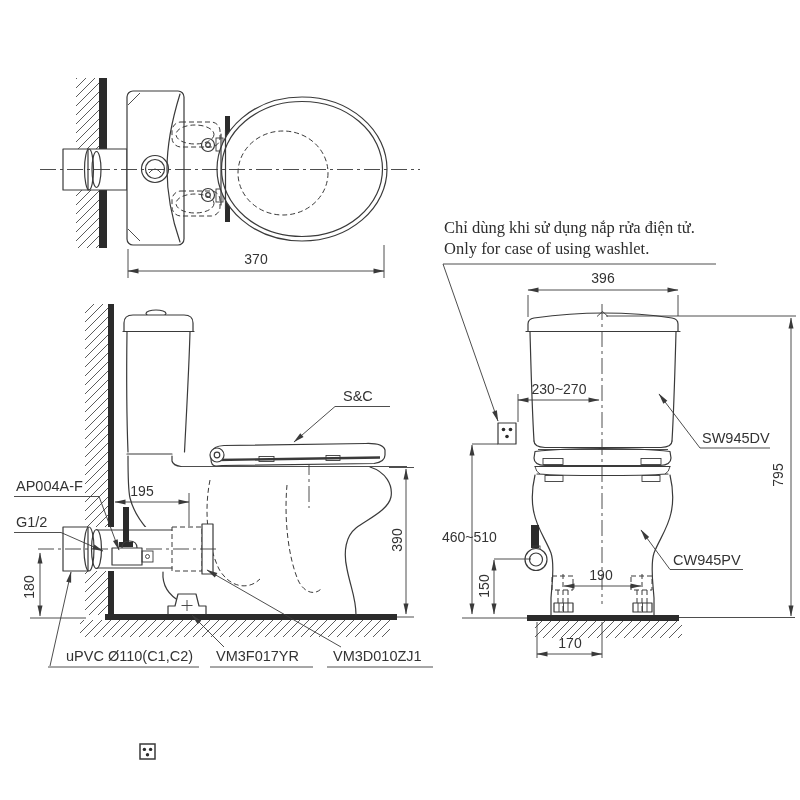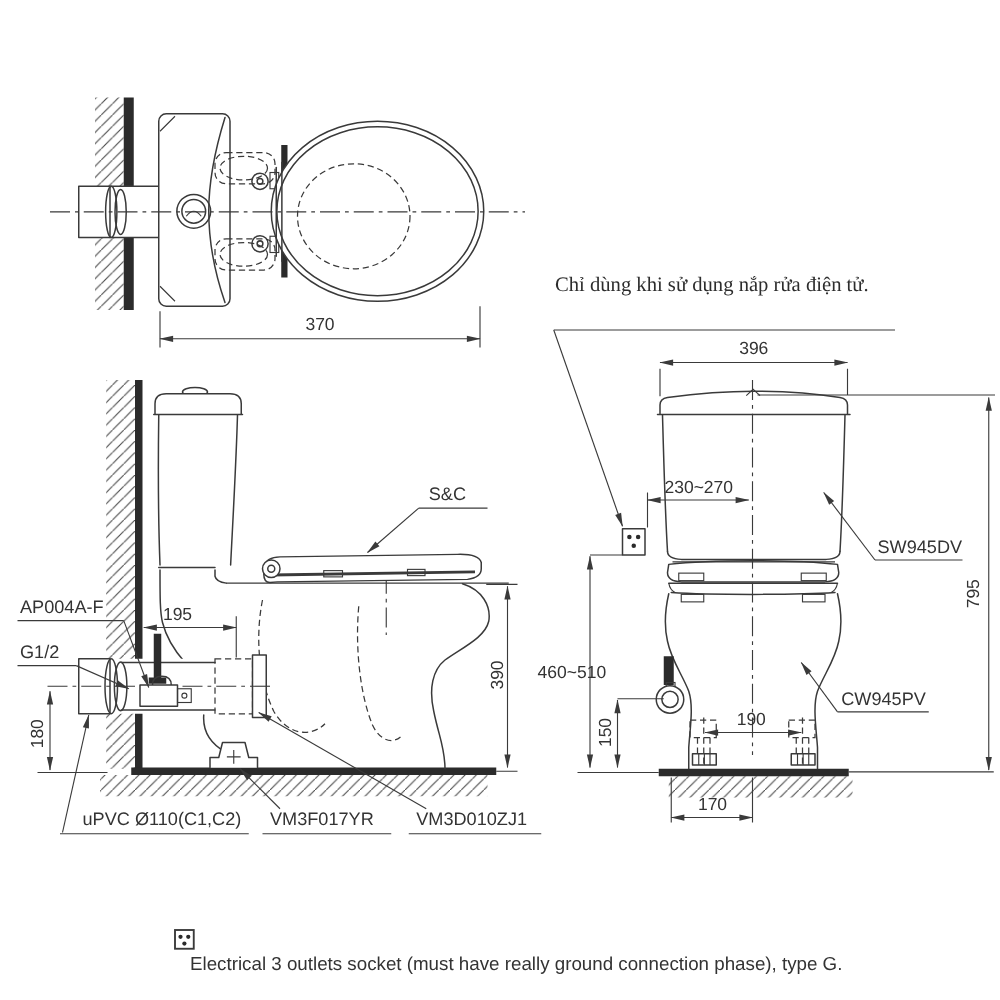--- a/index.html
+++ b/index.html
@@ -269,26 +269,27 @@
     <g>
       <path d="M700,410 H770" class="thin"></path>
       <path d="M700,410 L659,356" class="thin" marker-end="url(#arw)"></path>
       <path d="M670,531.5 H743" class="thin"></path>
       <path d="M670,531.5 L641,492" class="thin" marker-end="url(#arw)"></path>
     </g>
   </g>
 </svg>
 
 <div class="t serif" style="left:444px;top:181px;">Chỉ dùng khi sử dụng nắp rửa điện tử.</div>
+<div class="t serif" style="left:444px;top:202px;">Only for case of using washlet.</div>
 
 <div class="t cx" style="left:256px;top:214px;">370</div>
 <div class="t cx" style="left:603px;top:233px;">396</div>
 <div class="t cx" style="left:559px;top:344px;">230~270</div>
 <div class="t rot" style="left:779px;top:437px;">795</div>
-<div class="t" style="left:430px;top:492px;">460~510</div>
+<div class="t" style="left:442px;top:492px;">460~510</div>
 <div class="t rot" style="left:485px;top:548px;">150</div>
 <div class="t cx" style="left:601px;top:530px;">190</div>
 <div class="t cx" style="left:570px;top:598px;">170</div>
 <div class="t cx" style="left:142px;top:446px;">195</div>
 <div class="t rot" style="left:30px;top:549px;">180</div>
 <div class="t rot" style="left:398px;top:502px;">390</div>
 
 <div class="t lbl" style="left:343px;top:350px;">S&amp;C</div>
 <div class="t lbl" style="left:702px;top:392px;">SW945DV</div>
 <div class="t lbl" style="left:673px;top:514px;">CW945PV</div>
@@ -300,15 +301,14 @@
 
 
 <div class="elec-icon" style="left:139px;top:705px;">
   <svg width="17" height="17" viewBox="0 0 17 17">
     <rect x="1" y="1" width="15" height="15" fill="none" stroke="#3a3a3a" stroke-width="1.5"></rect>
     <circle cx="5.4" cy="6.4" r="1.7" fill="#2b2b2b"></circle>
     <circle cx="11.6" cy="6.4" r="1.7" fill="#2b2b2b"></circle>
     <circle cx="8.5" cy="11.8" r="1.7" fill="#2b2b2b"></circle>
   </svg>
 </div>
-<div class="t foot" style="left:152px;top:726px;">Electrical 3 outlets socket (must have really ground connection phase), type G.</div>
 
 </div>
 
 </body></html>

